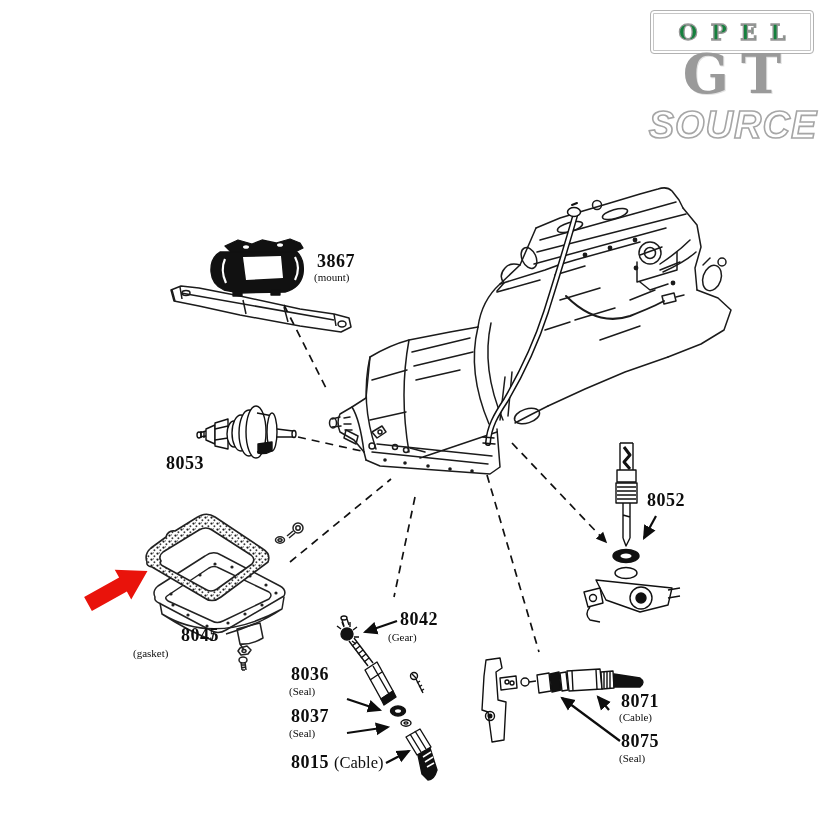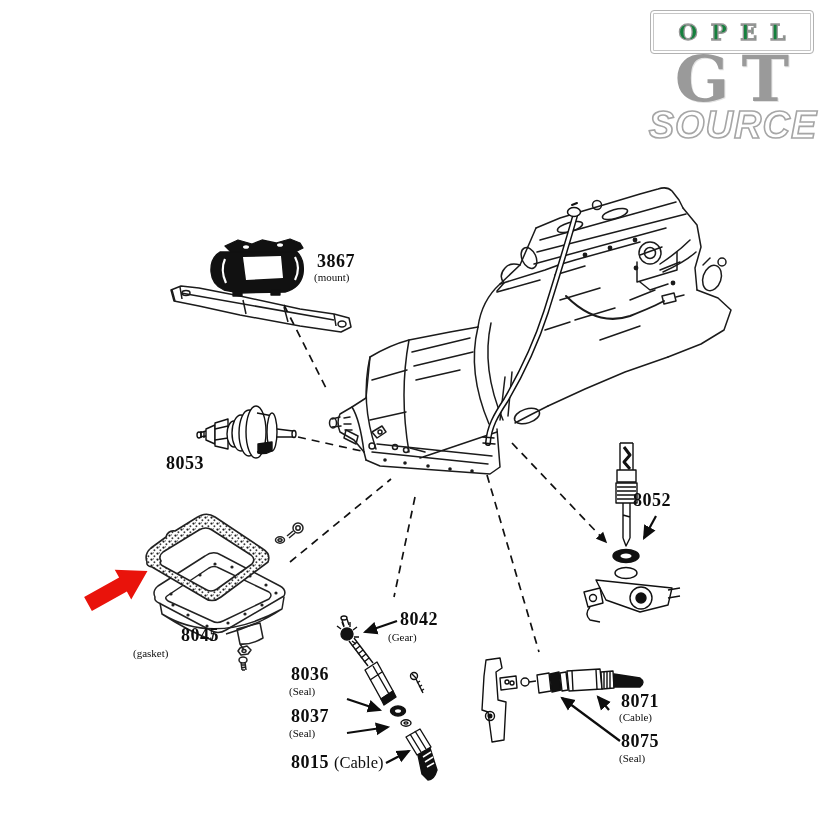--- a/index.html
+++ b/index.html
@@ -10,21 +10,21 @@
   .pcap{position:absolute;font-weight:normal;font-size:11px;color:#0d0d0d;white-space:nowrap;}
   .cap-inline{font-weight:normal;font-size:16.5px;margin-left:5px;letter-spacing:0;}
   
   .logo-box{position:absolute;left:650px;top:10px;width:162px;height:42px;
             border:1.5px solid #b2b2b2;border-radius:4px;
             box-shadow:inset 0 0 0 2px #ffffff,inset 0 0 0 3px #c6c6c6;
             display:flex;align-items:center;justify-content:center;}
   .logo-opel{font-family:"DejaVu Serif",serif;font-weight:bold;font-size:22px;letter-spacing:13px;
              padding-left:13px;color:#15803d;-webkit-text-stroke:1.3px #969696;}
   .logo-gt{position:absolute;left:648px;top:47px;width:168px;text-align:center;
-           font-family:"DejaVu Serif",serif;font-weight:bold;font-size:64px;line-height:1.0;
+           font-family:"DejaVu Serif",serif;font-weight:bold;font-size:54px;line-height:1.0;
            letter-spacing:12px;padding-left:6px;color:#9a9a9a;
            text-shadow:1px 1px 0 #e2e2e2;}
   .logo-source{position:absolute;left:638px;top:106px;width:190px;text-align:center;
                font-family:"Liberation Sans",sans-serif;font-style:italic;font-weight:bold;
                font-size:38px;line-height:1.05;color:#ffffff;-webkit-text-stroke:1.6px #a6a6a6;
                letter-spacing:1px;}
 </style>
 </head>
 <body>
 
@@ -297,20 +297,20 @@
 
 <div class="plabel" style="left:291px;top:664px;">8036</div>
 <div class="pcap" style="left:289px;top:685px;">(Seal)</div>
 <div class="plabel" style="left:291px;top:706px;">8037</div>
 <div class="pcap" style="left:289px;top:727px;">(Seal)</div>
 
 <div class="plabel" style="left:291px;top:752px;">
   <span>8015</span><span class="cap-inline">(Cable)</span>
 </div>
 
-<div class="plabel" style="left:633px;top:490px;">8052</div>
+<div class="plabel" style="left:647px;top:490px;">8052</div>
 
 <div class="plabel" style="left:621px;top:691px;">8071</div>
 <div class="pcap" style="left:619px;top:711px;">(Cable)</div>
 <div class="plabel" style="left:621px;top:731px;">8075</div>
 <div class="pcap" style="left:619px;top:752px;">(Seal)</div>
 
 </div>
 
 </body></html>

